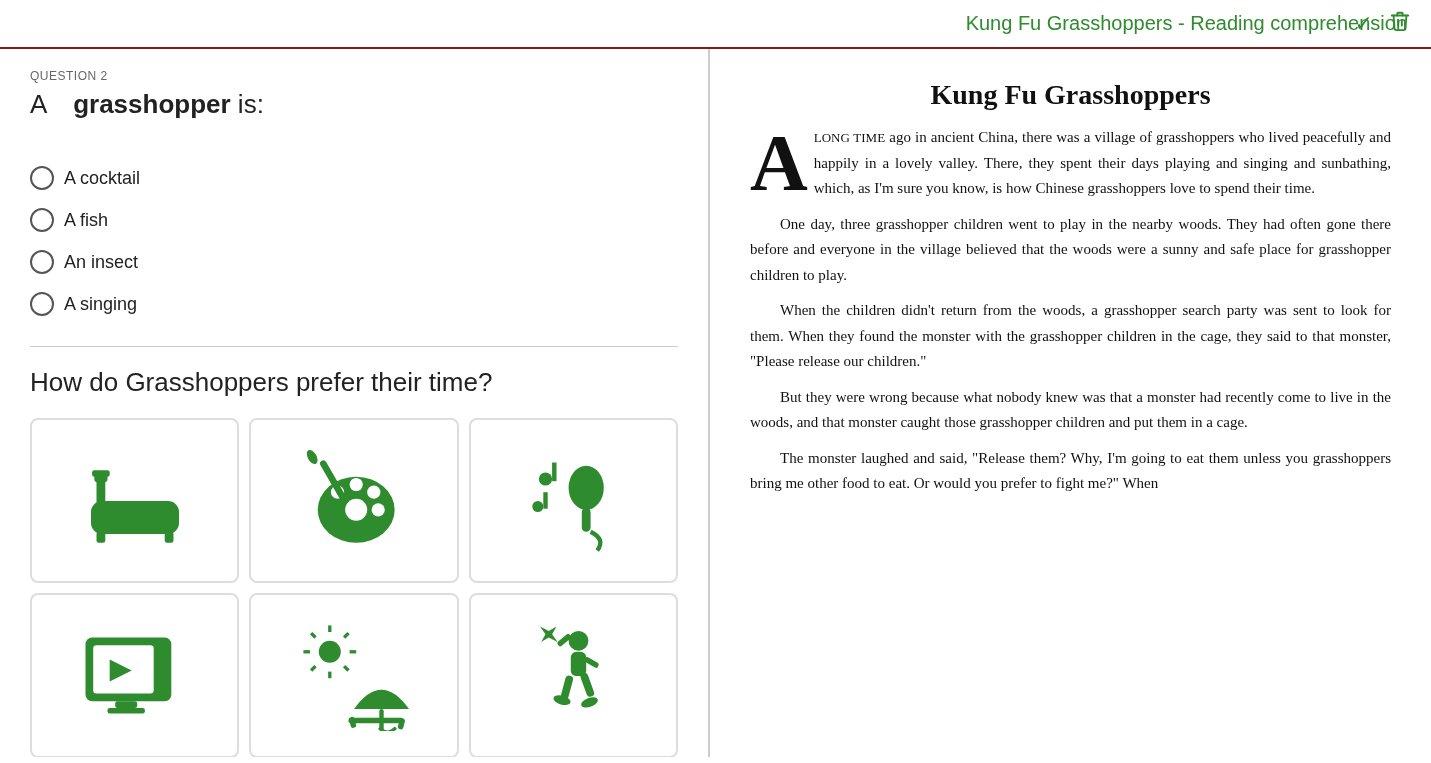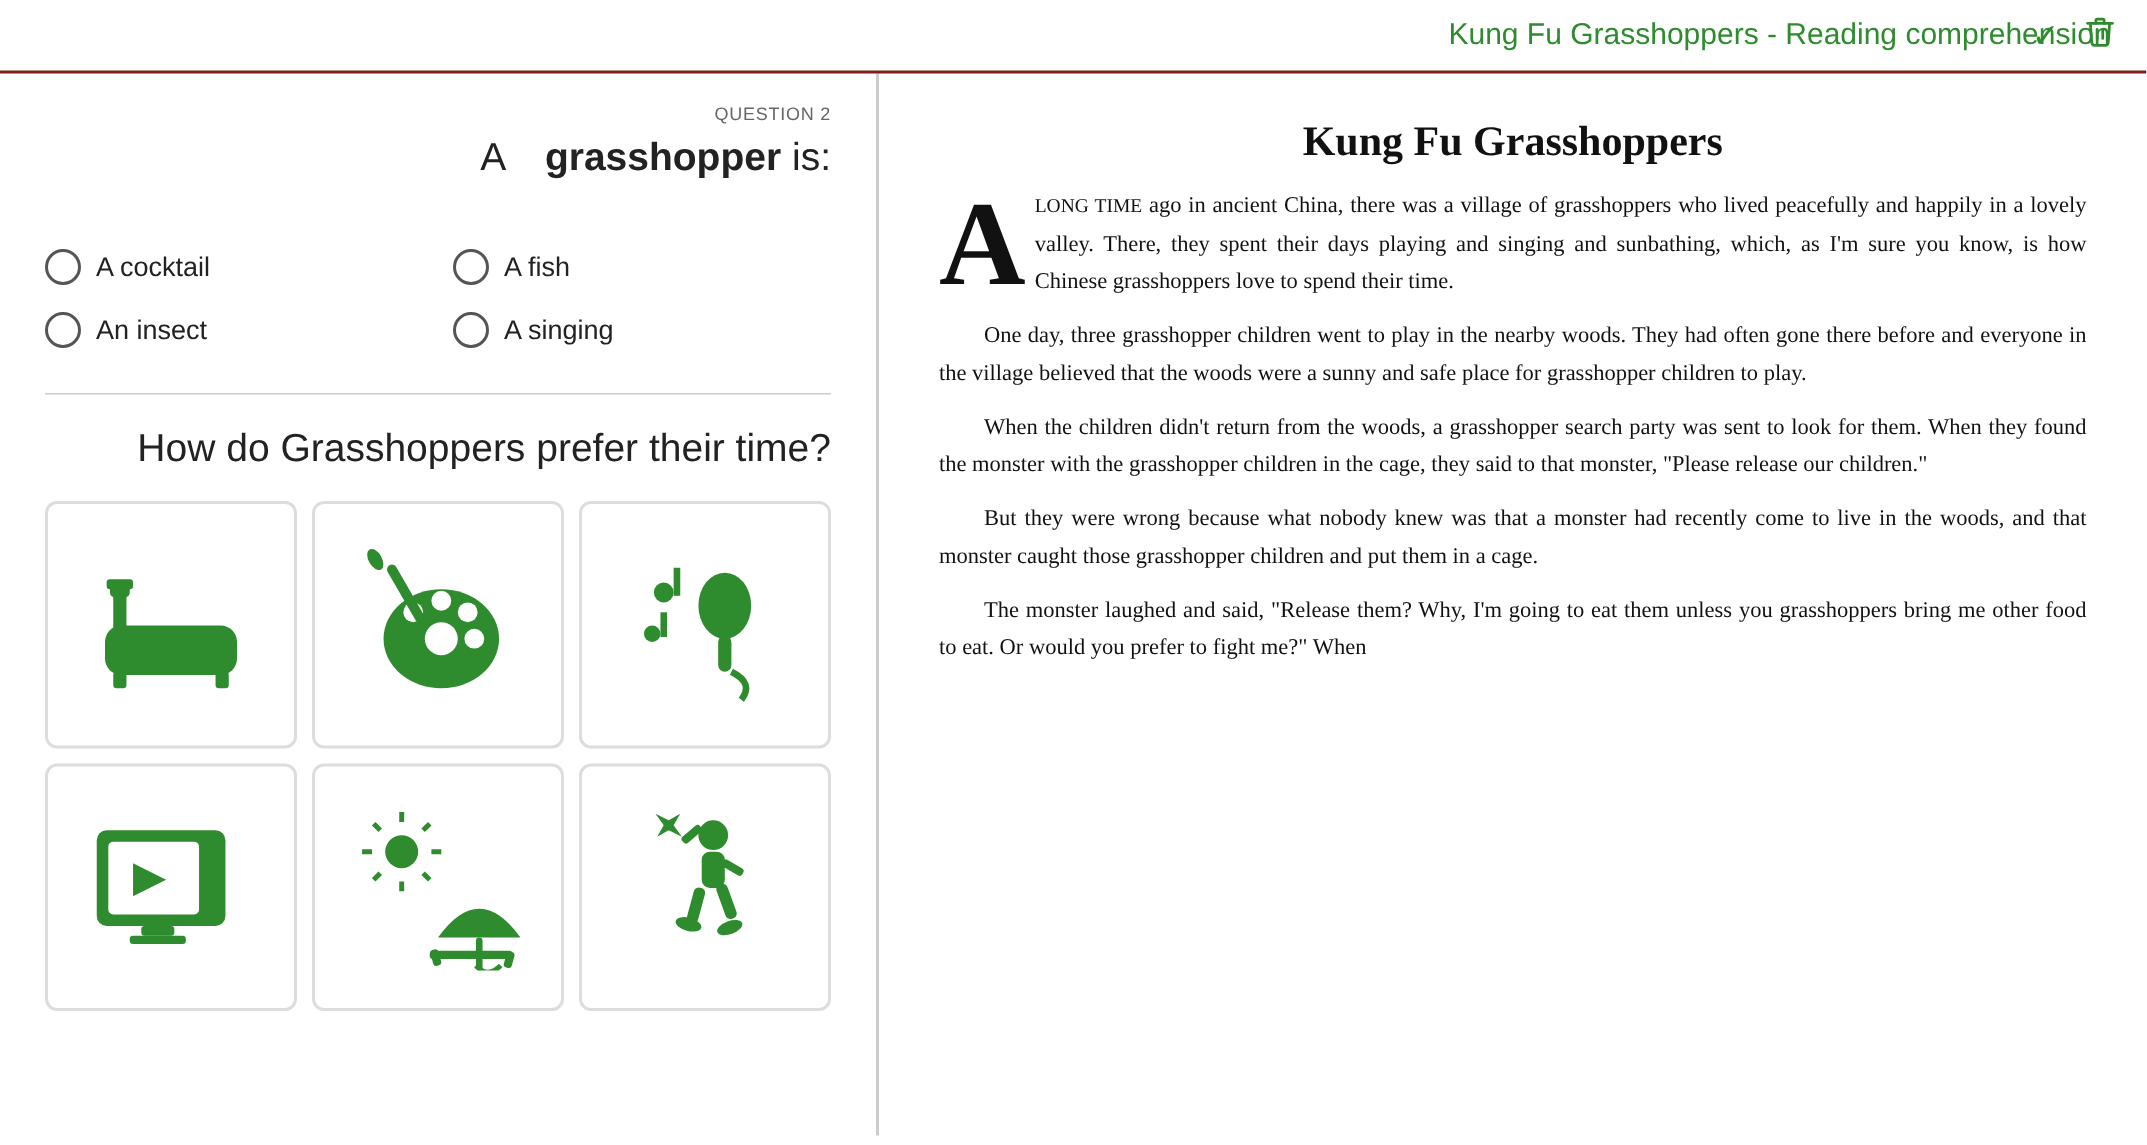--- a/index.html
+++ b/index.html
@@ -39,25 +39,24 @@
     }
 
     
     .main-layout {
       display: flex;
       height: calc(763px - 55px);
     }
 
     
     .left-panel {
-      width: 586px;
+      width: 710px;
       border-right: 2px solid #ccc;
       overflow-y: auto;
       padding: 20px 30px;
-      text-align: right;
     }
 
     
     .right-panel {
       flex: 1;
       padding: 30px 40px;
       overflow-y: auto;
     }
 
     
@@ -77,21 +76,21 @@
       color: #222;
     }
     .question-text strong {
       font-weight: bold;
       margin-left: 20px;
     }
 
     
     .options-grid {
       display: grid;
-      grid-template-columns: 1fr 1fr;
+      grid-template-columns: 1fr;
       gap: 18px 20px;
       margin-bottom: 30px;
       margin-top: 46px;
     }
     .option-item {
       display: flex;
       align-items: center;
       gap: 10px;
       cursor: pointer;
     }

